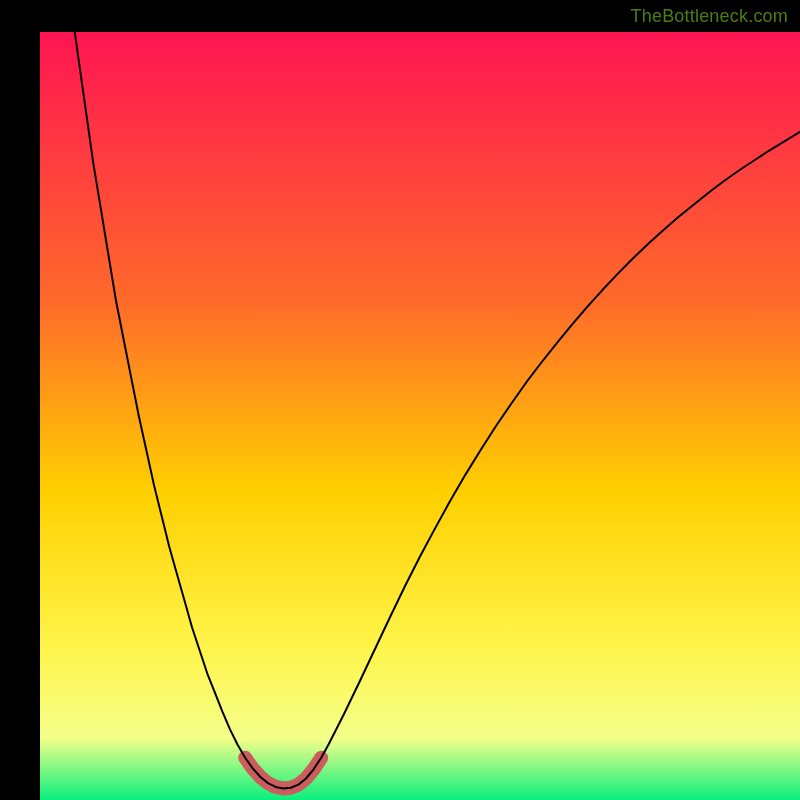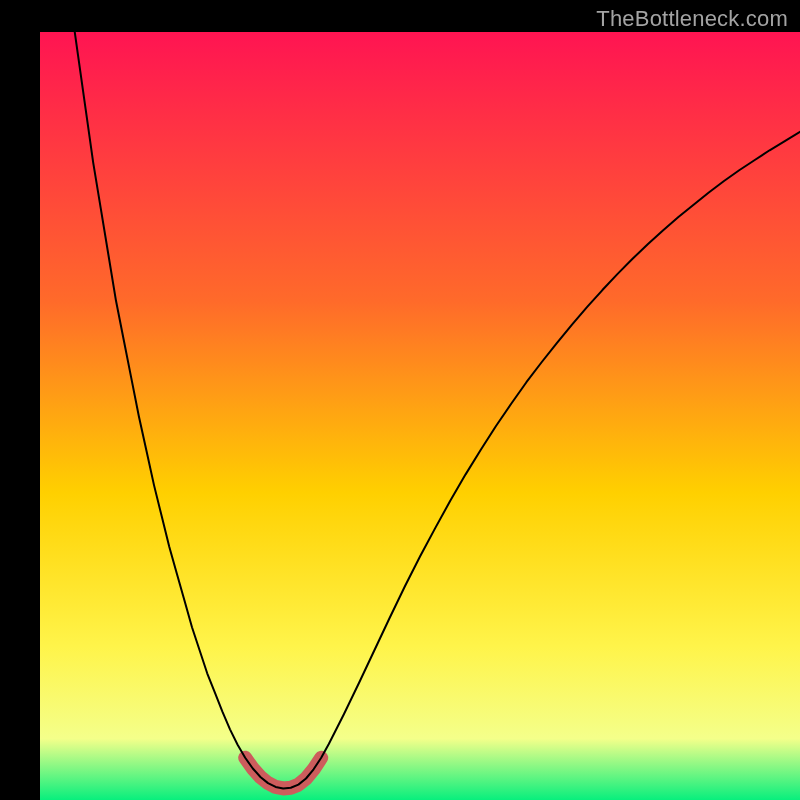--- a/index.html
+++ b/index.html
@@ -13,22 +13,22 @@
   }
   .frame {
     position: absolute;
     inset: 0;
     background: #000;
   }
   .watermark {
     position: absolute;
     top: 6px;
     right: 12px;
-    color: #a3a3a3;
-    font-size: 22px;
+    color: #4d7c0f;
+    font-size: 18px;
     font-weight: 400;
     letter-spacing: 0.2px;
     z-index: 30;
   }
   .plot-wrap {
     position: absolute;
     left: 40px;
     top: 32px;
     width: 760px;
     height: 768px;

